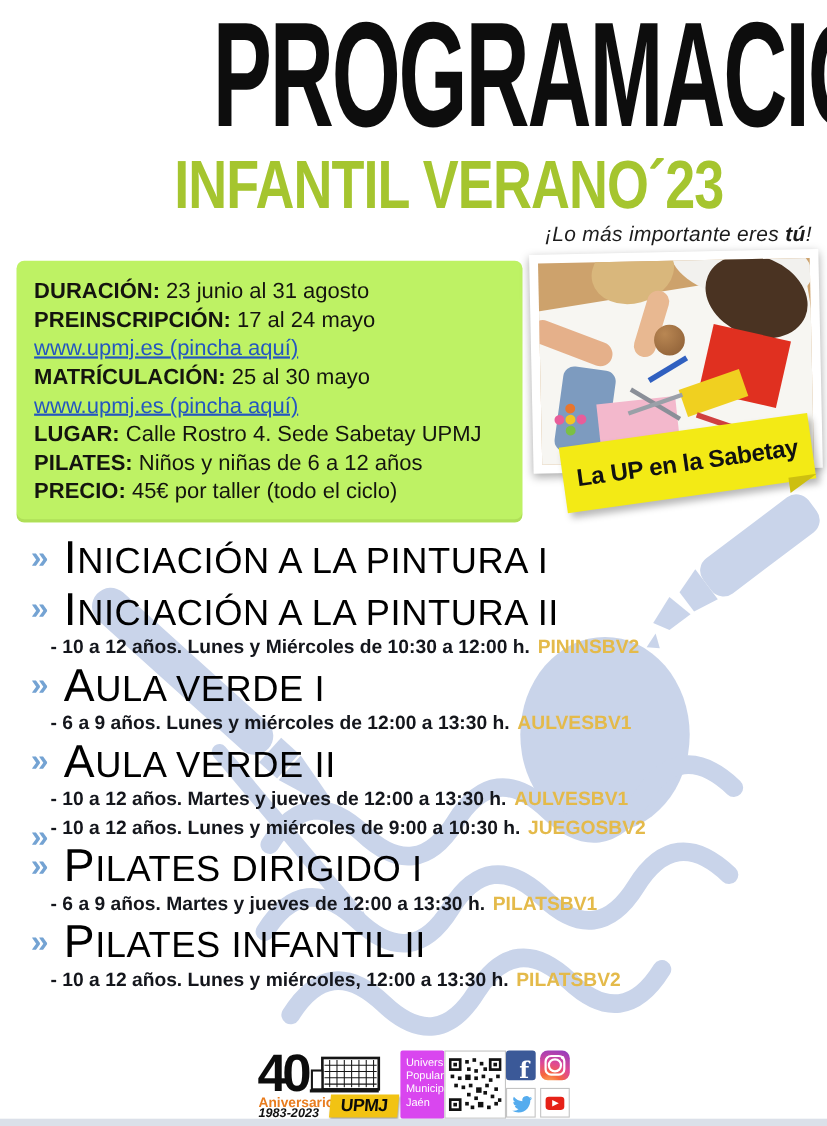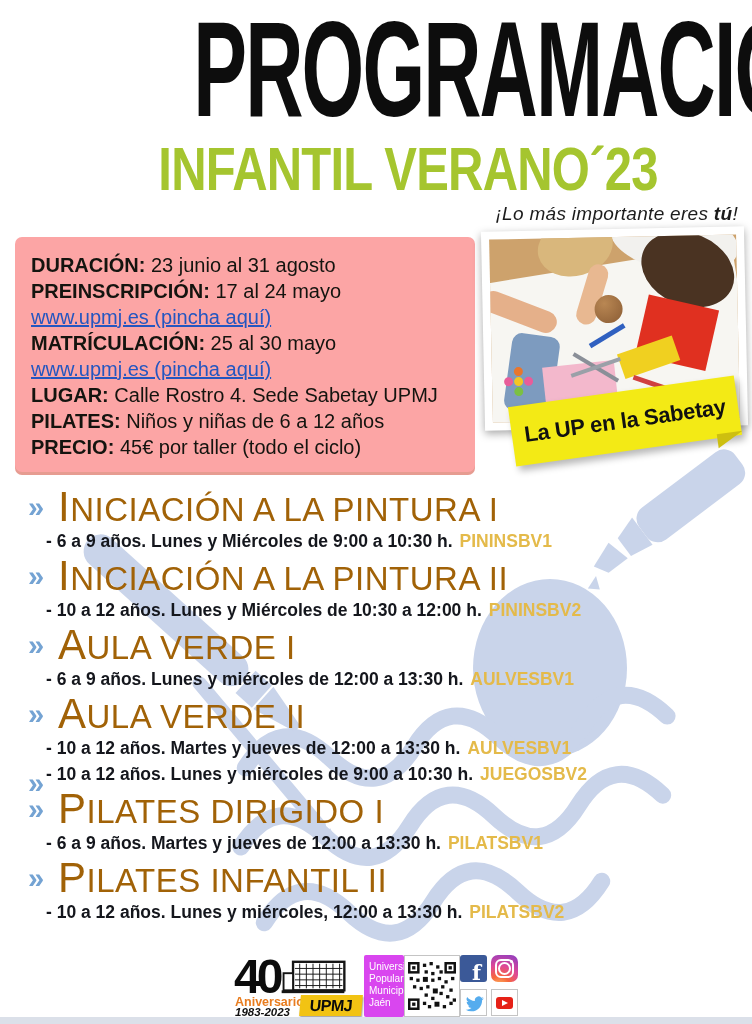--- a/index.html
+++ b/index.html
@@ -13,21 +13,21 @@
               transform:scale(0.63,1.06);transform-origin:50% 12%;}
   .subtitle-wrap{position:absolute;left:0;top:133px;width:752px;text-align:center;z-index:2;padding-left:32px;}
   .subtitle{display:inline-block;font-size:62px;font-weight:800;letter-spacing:-1px;
             color:#a5c52f;white-space:nowrap;transform:scaleX(0.79);transform-origin:50% 0;}
   .tagline{position:absolute;right:14px;top:203px;font-size:19px;font-style:italic;
            color:#1c1c1c;z-index:2;letter-spacing:0.3px;}
   .tagline .emph{font-weight:800;margin-top:44px;}
 
   
   .info-box{position:absolute;left:15px;top:237px;width:460px;height:238px;box-sizing:border-box;
-            background:#fca5a5;border-radius:7px;padding:15px 16px;z-index:1;
+            background:#bef264;border-radius:7px;padding:15px 16px;z-index:1;
             box-shadow:inset 0 -3px 0 rgba(70,90,0,.12);}
   .irow{font-size:20px;line-height:26px;color:#14140f;white-space:nowrap;}
   .ilabel{font-weight:800;}
   .ilink{color:#2456c0;text-decoration:underline;font-weight:400;cursor:pointer;}
 
   
   .photo{position:absolute;left:483px;top:229px;width:247px;height:183px;background:#fff;
          padding:8px;box-shadow:0 3px 9px rgba(0,0,0,.35);transform:rotate(-1.2deg);z-index:2;}
   .photo-inner{position:relative;width:100%;height:100%;overflow:hidden;background:#cda26c;}
   .photo-inner div{position:absolute;}
@@ -58,21 +58,21 @@
   .note-fold{position:absolute;right:-1px;bottom:-10px;width:0;height:0;
              border-left:26px solid #cdbf10;border-bottom:14px solid transparent;transform:rotate(0deg);}
 
   
   .watermark{position:absolute;left:0;top:440px;z-index:0;}
 
   
   .courses{position:absolute;left:28px;top:487px;width:710px;z-index:2;}
   .course{position:relative;padding-left:30px;margin-bottom:4px;}
   .chev{position:absolute;left:0;top:4px;font-size:29px;font-weight:700;color:#74a3d3;}
-  .ctitle{font-size:33px;line-height:40px;color:#a16207;letter-spacing:0.5px;white-space:nowrap;}
+  .ctitle{font-size:33px;line-height:40px;color:#000000;letter-spacing:0.5px;white-space:nowrap;}
   .ctitle::first-letter{font-size:42px;}
   .cdetail{font-size:17.5px;line-height:22px;font-weight:700;color:#14161c;margin-left:-12px;white-space:nowrap;}
   .ccode{color:#e4ba4a;margin-left:7px;font-weight:700;}
 
   
   .footer{position:absolute;left:0;top:955px;width:752px;height:64px;display:flex;
           justify-content:center;align-items:flex-start;gap:0;z-index:2;}
   .anniv{position:relative;width:130px;height:62px;}
   .n40{position:absolute;left:0;top:-6px;font-size:48px;font-weight:900;letter-spacing:-4px;color:#0c0c0c;}
   .building{position:absolute;left:44px;top:3px;}
@@ -177,21 +177,20 @@
         <rect x="0" y="-7" width="200" height="14" rx="7"></rect>
         <polygon points="202,-7 230,0 202,7"></polygon>
       </g>
     </g>
   </svg>
 
   <div class="courses">
     <div class="course">
       <span class="chev">»</span>
       <div class="ctitle">INICIACIÓN A LA PINTURA I</div>
-      <div class="cdetail"><span>- 6 a 9 años. Lunes y Miércoles de 9:00 a 10:30 h.</span><span class="ccode">PININSBV1</span></div>
     </div>
     <div class="course">
       <span class="chev">»</span>
       <div class="ctitle">INICIACIÓN A LA PINTURA II</div>
       <div class="cdetail"><span>- 10 a 12 años. Lunes y Miércoles de 10:30 a 12:00 h.</span><span class="ccode">PININSBV2</span></div>
     </div>
     <div class="course">
       <span class="chev">»</span>
       <div class="ctitle">AULA VERDE I</div>
       <div class="cdetail"><span>- 6 a 9 años. Lunes y miércoles de 12:00 a 13:30 h.</span><span class="ccode">AULVESBV1</span></div>

